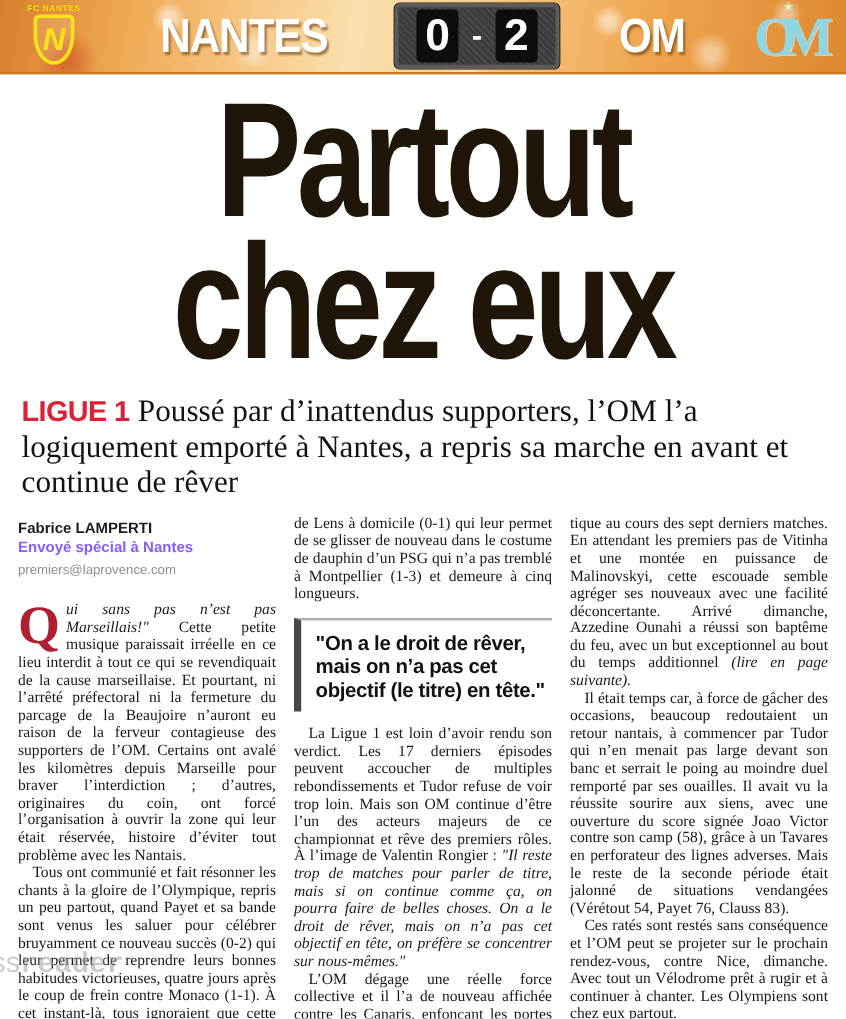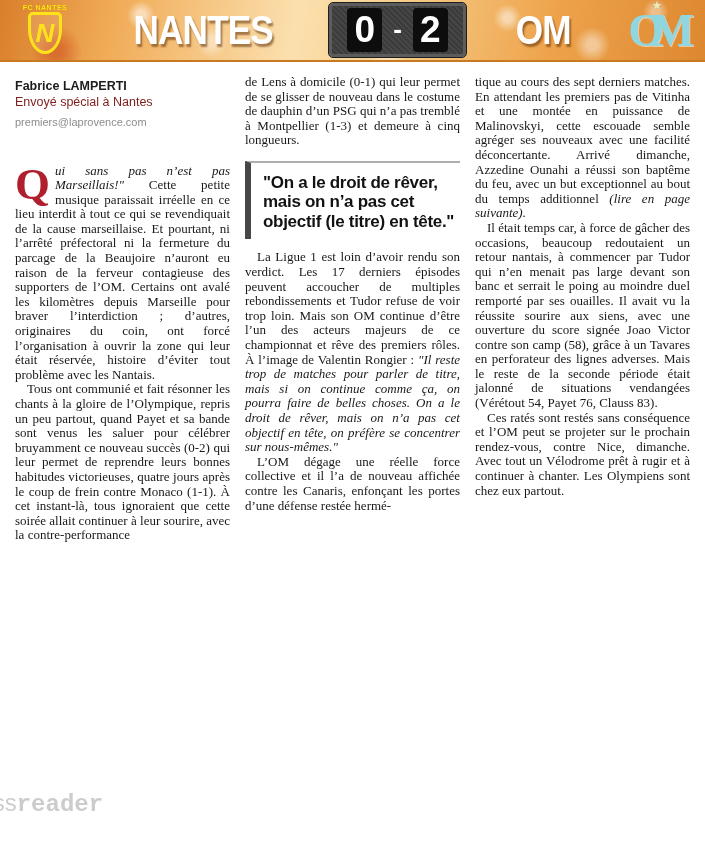--- a/index.html
+++ b/index.html
@@ -81,23 +81,23 @@
     font-family: "Liberation Serif", serif;
   }
   .kicker {
     font-family: "Liberation Sans", sans-serif; font-weight: bold; font-size: 24px;
     color: #da2136; letter-spacing: -.5px; padding-right: 7px;
   }
 
   
   .columns { display: flex; gap: 15px; padding: 0 15px; margin-top: 13px; }
   .col { flex: 1; min-width: 0; }
-  .byline { font-family: "Liberation Sans", sans-serif; margin: 3px 0 36px; }
+  .byline { font-family: "Liberation Sans", sans-serif; margin: 3px 0 20px; }
   .byline .author { font-weight: bold; font-size: 12.5px; color: #1c1c1c; line-height: 1.3; }
-  .byline .role   { font-weight: normal; font-size: 12.5px; color: #7f1d1d; line-height: 1.3; }
+  .byline .role   { font-weight: bold; font-size: 12.5px; color: #8b5cf6; line-height: 1.3; }
   .byline .email  { font-size: 11px; color: #8d8d8d; margin-top: 5px; }
 
   .para {
     margin: 0; font-size: 13px; line-height: 14.6px; text-align: justify;
     color: #181818; hyphens: auto; -webkit-hyphens: auto;
   }
   .para.indent { text-indent: 12px; font-family: Liberation Serif, serif; }
   .dropcap {
     float: left; font-family: "Liberation Serif", serif; font-weight: bold;
     font-size: 45px; line-height: .76; color: #b01f2e; padding: 3px 5px 0 0;
@@ -137,21 +137,28 @@
       <span class="score-dash">-</span>
       <span class="score-tile">2</span>
     </div>
     <div class="team-name">OM</div>
     <div class="logo-om">
       <span class="om-star">★</span>
       <span class="om-letters">OM</span>
     </div>
   </header>
 
+  <h1 class="headline">
+    <span class="hl-line">Partout</span>
+    <span class="hl-line">chez eux</span>
+  </h1>
 
+  <p class="standfirst">
+    <span class="kicker">LIGUE 1</span><span>Poussé par d’inattendus supporters, l’OM l’a logiquement emporté à Nantes, a repris sa marche en avant et continue de rêver</span>
+  </p>
 
   <div class="columns">
 
     <div class="col">
       <div class="byline">
         <div class="author">Fabrice LAMPERTI</div>
         <div class="role">Envoyé spécial à Nantes</div>
         <div class="email">premiers@laprovence.com</div>
       </div>
       <p class="para">

